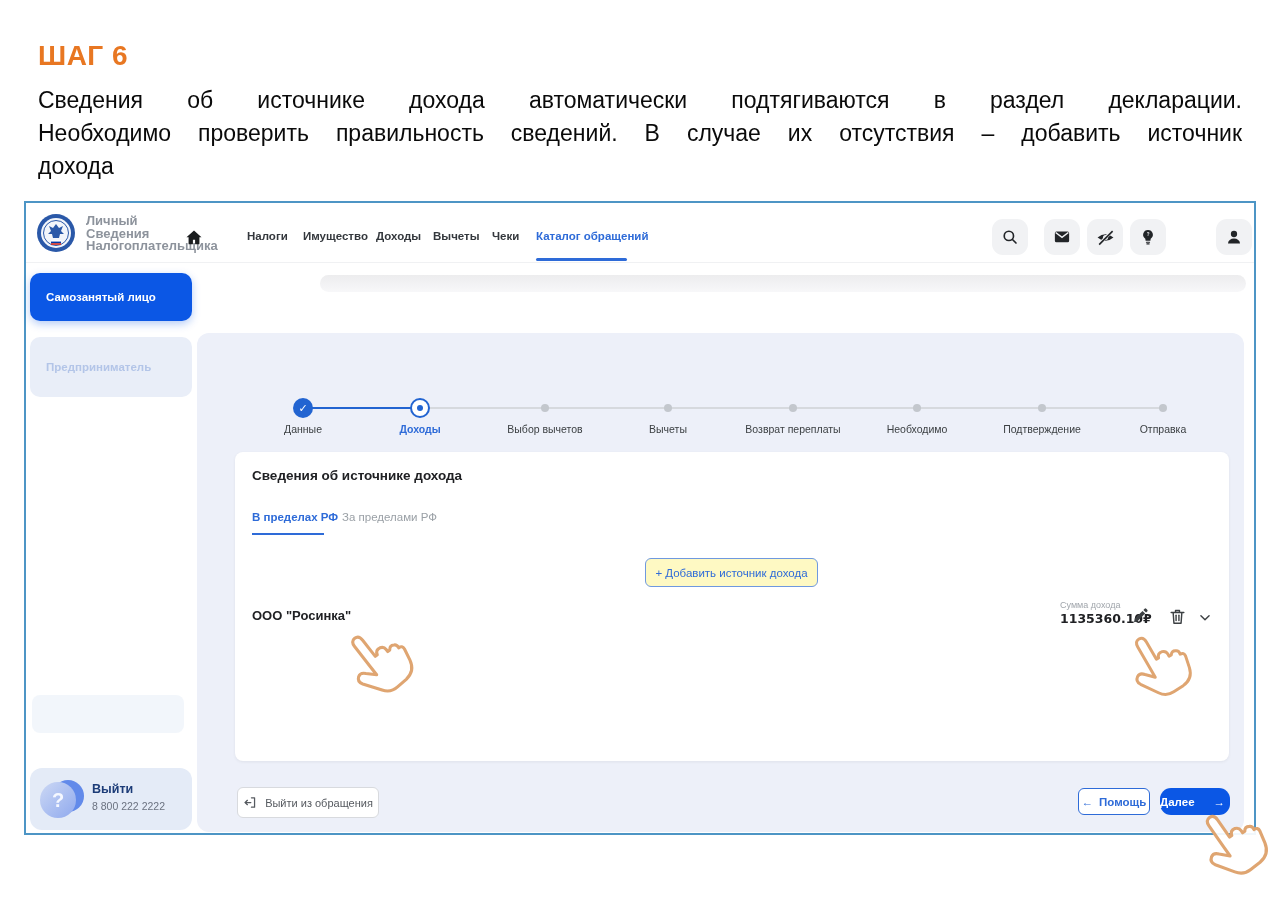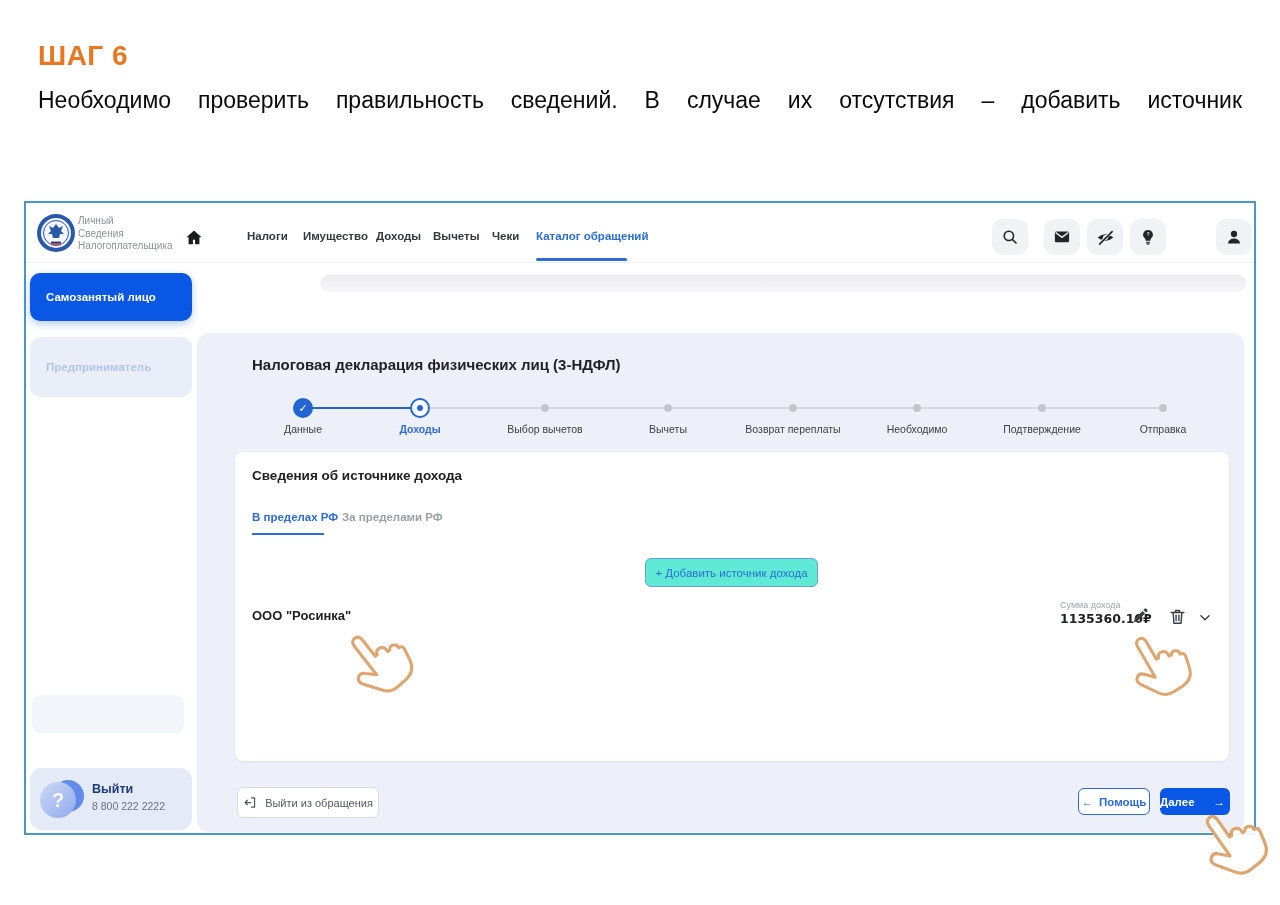--- a/index.html
+++ b/index.html
@@ -18,21 +18,21 @@
 
   
   .frame {
     left:24px; top:201px; width:1232px; height:634px;
     border:2px solid #4d95c5; background:#fff; overflow:visible;
   }
 
   
   .app-header { left:0; top:0; width:1228px; height:60px; background:#fff; border-bottom:1px solid #f0f1f3; }
   .logo { left:10px; top:10px; width:40px; height:40px; }
-  .logo-text { left:52px; top:12px; font-size:10px; line-height:12.5px; color:#8d939c; }
+  .logo-text { left:60px; top:12px; font-size:13px; line-height:12.5px; color:#8d939c;font-weight:bold; }
   .home-btn { left:158px; top:25px; width:20px; height:20px; color:#1b1d1f; cursor:pointer; }
   .nav-item { top:27px; font-size:11.5px; font-weight:bold; color:#34383d; cursor:pointer; white-space:nowrap; }
   .nav-item.active { color:#2e6bd8; }
   .nav-underline { left:510px; top:55px; width:91px; height:3px; background:#2e6bd8; border-radius:2px; }
 
   .chip { top:16px; width:36px; height:36px; border-radius:11px; background:#f1f2f4;
           display:flex; align-items:center; justify-content:center; cursor:pointer; color:#222528; }
 
   
   .band { left:294px; top:72px; width:926px; height:17px; border-radius:9px;
@@ -71,57 +71,59 @@
   .dot-current i { width:6px; height:6px; border-radius:50%; background:#2264d1; }
   .dot-todo { position:absolute; left:-4px; top:6px; width:8px; height:8px; border-radius:50%; background:#c3c7cd; }
   .step-label { position:absolute; top:25px; left:-70px; width:140px; text-align:center;
                 font-size:10.5px; color:#3c4043; white-space:nowrap; }
   .step-label.current { color:#2e6bd8; font-weight:bold; }
 
   
   .card { left:209px; top:249px; width:994px; height:309px; background:#fff; border-radius:8px;
           box-shadow:0 1px 3px rgba(60,64,67,.08); }
   .card-title { left:226px; top:265px; font-size:13.5px; font-weight:bold; color:#202124; }
-  .tab { top:308px; font-size:11.5px; cursor:pointer; white-space:nowrap;font-weight:bold; }
+  .tab { top:308px; font-size:11.5px; cursor:pointer; white-space:nowrap; }
   .tab.active { left:226px; color:#2e6bd8; font-weight:bold; }
   .tab.inactive { left:316px; color:#9aa0a6; }
   .tab-underline { left:226px; top:330px; width:72px; height:2px; background:#2e6bd8; }
-  .add-btn { left:619px; top:355px; width:173px; height:29px; background:#5eead4; border:1px solid #6f99df;
+  .add-btn { left:619px; top:355px; width:173px; height:29px; background:#fef9c3; border:1px solid #6f99df;
              border-radius:6px; color:#2e6bd8; font-size:11.5px; display:flex; align-items:center;
              justify-content:center; cursor:pointer; }
   .src-name { left:226px; top:405px; font-size:13px; font-weight:bold; color:#202124; }
   .amount-label { left:1034px; top:397px; font-size:9px; color:#a0a5ab; }
   .amount-value { left:1034px; top:408px; font-size:12.5px; font-weight:bold; color:#202124; font-family:"DejaVu Sans",sans-serif; }
   .icon-btn { cursor:pointer; color:#3c4043; }
 
   
   .exit-btn { left:211px; top:584px; width:142px; height:31px; background:#fff; border:1px solid #d8dade;
               border-radius:6px; color:#55595f; font-size:11px; display:flex; align-items:center;
               justify-content:center; gap:7px; cursor:pointer; }
   .back-btn { left:1052px; top:585px; width:72px; height:27px; background:#fff; border:1px solid #2e6bd8;
               border-radius:6px; color:#2e6bd8; font-size:11.5px; font-weight:bold;
               display:flex; align-items:center; justify-content:center; gap:6px; cursor:pointer; }
   .next-btn { left:1134px; top:585px; width:70px; height:27px; background:#0b57e5; border:none;
-              border-radius:6px; color:#fff; font-size:11.5px; font-weight:bold;
+              border-radius:11px; color:#fff; font-size:11.5px; font-weight:bold;
               display:flex; align-items:center; justify-content:flex-start; gap:19px; cursor:pointer; }
 
   
   .hand { pointer-events:none; }
   .hand path { fill:rgba(255,255,255,.92); stroke:#dfa571; stroke-width:2.4;
                stroke-linejoin:round; stroke-linecap:round; }
   .hand1 { left:292px; top:420px; width:120px; height:82px; }
   .hand2 { left:1086px; top:424px; width:92px; height:80px; }
   .hand3 { left:1160px; top:600px; width:92px; height:84px; z-index:5; }
 </style>
 </head>
 <body>
 
 <div class="abs step-title">ШАГ 6</div>
 <div class="abs doc-desc">
+  <div class="doc-line just">Сведения об источнике дохода автоматически подтягиваются в раздел декларации.</div>
   <div class="doc-line just">Необходимо проверить правильность сведений. В случае их отсутствия – добавить источник</div>
+  <div class="doc-line">дохода</div>
 </div>
 
 <div class="abs frame">
 
   <div class="abs app-header"></div>
 
   <svg class="abs logo" viewBox="0 0 40 40">
     <circle cx="20" cy="20" r="19" fill="#2a58a8"></circle>
     <circle cx="20" cy="20" r="15" fill="#f2f5fa"></circle>
     <circle cx="20" cy="20" r="12.5" fill="none" stroke="#2a58a8" stroke-width="1"></circle>
@@ -190,21 +192,20 @@
   <div class="abs ghost-block"></div>
 
   <div class="abs help-box">
     <div class="help-circ-back"></div>
     <div class="help-circ-front">?</div>
     <div class="help-title">Выйти</div>
     <div class="help-phone">8 800 222 2222</div>
   </div>
 
   <div class="abs panel"></div>
-  <div class="abs panel-title">Налоговая декларация физических лиц (3-НДФЛ)</div>
 
   <div class="abs step-line blue" style="left:277px;width:117px"></div>
   <div class="abs step-line" style="left:394px;width:743px"></div>
 
   <div class="abs step" style="left:277px">
     <div class="dot-done">✓</div>
     <div class="step-label">Данные</div>
   </div>
   <div class="abs step" style="left:394px">
     <div class="dot-current">

